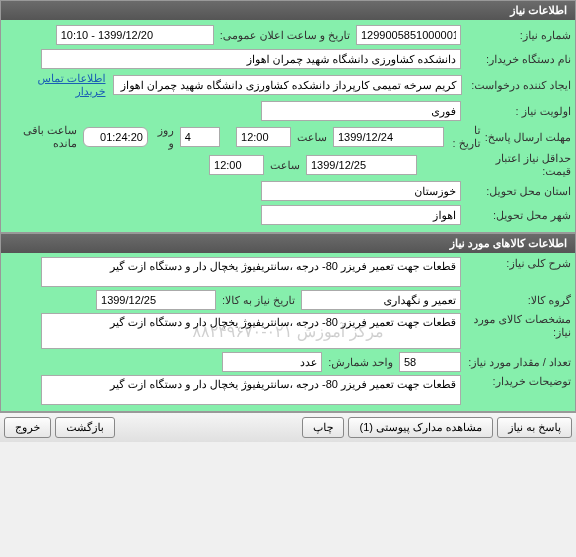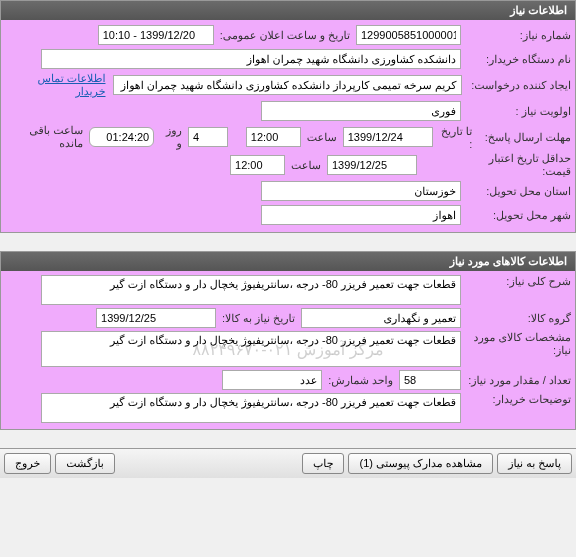--- a/index.html
+++ b/index.html
@@ -8,23 +8,23 @@
   padding: 0;
 }
 body {
   font-family: Tahoma, Arial, sans-serif;
   font-size: 11px;
   background: #f0f0f0;
   direction: rtl;
   width: 576px;
 }
 .panel {
-  background: #f0abfc;
+  background: #86efac;
   border: 1px solid #999;
-  margin-bottom: 18px;
+  margin-bottom: 0;
 }
 .panel-header {
   background: linear-gradient(#6b6b6b, #555);
   color: #fff;
   padding: 3px 8px;
   font-weight: bold;
   font-size: 11px;
 }
 .panel-body {
   padding: 4px;
@@ -48,21 +48,21 @@
   padding: 2px 4px;
   font-size: 11px;
   font-family: inherit;
   height: 20px;
   direction: rtl;
   text-align: right;
 }
 .input-wide { width: 420px; }
 .input-med { width: 200px; }
 .input-num { width: 105px; text-align: left; direction: ltr; }
-.input-date { width: 90px; text-align: left; direction: ltr; }
+.input-date { width: 111px; text-align: left; direction: ltr; }
 .input-time { width: 55px; text-align: left; direction: ltr; }
 .input-small { width: 40px; text-align: left; direction: ltr; }
 .input-count { width: 62px; text-align: left; direction: ltr; }
 .inline-label {
   padding: 0 6px;
   font-size: 11px;
   color: #333;
 }
 .link {
   color: #1a5fb4;
@@ -122,21 +122,21 @@
 </head>
 <body>
 
 <div class="panel">
   <div class="panel-header">اطلاعات نیاز</div>
   <div class="panel-body">
     <div class="row">
       <div class="label">شماره نیاز:</div>
       <input class="input input-num" readonly="" value="1299005851000001" style="">
       <div class="inline-label">تاریخ و ساعت اعلان عمومی:</div>
-      <input class="input" style="width: 116px; direction: ltr; text-align: left;" readonly="" value="10:10 - 1399/12/20">
+      <input class="input" style="width: 158px; direction: ltr; text-align: left;" readonly="" value="10:10 - 1399/12/20">
     </div>
     <div class="row">
       <div class="label">نام دستگاه خریدار:</div>
       <input class="input input-wide" readonly="" value="دانشکده کشاورزی دانشگاه شهید چمران اهواز" style="">
     </div>
     <div class="row">
       <div class="label">ایجاد کننده درخواست:</div>
       <input class="input input-wide" style="width: 350px;" readonly="" value="کریم سرخه تمیمی کارپرداز دانشکده کشاورزی دانشگاه شهید چمران اهواز">
       <a class="link">اطلاعات تماس خریدار</a>
     </div>
@@ -150,21 +150,21 @@
       <input class="input input-date" readonly="" value="1399/12/24" style="">
       <span class="inline-label">ساعت</span>
       <input class="input input-time" readonly="" value="12:00" style="">
       <span style="width:20px"></span>
       <input class="input input-small" readonly="" value="4" style="">
       <span class="inline-label">روز و</span>
       <input class="input" style="width: 65px; direction: ltr; text-align: right; border-radius: 6px;" readonly="" value="01:24:20">
       <span class="inline-label">ساعت باقی مانده</span>
     </div>
     <div class="row">
-      <div class="label">حداقل تاریخ اعتبار قیمت:</div>
+      <div class="label">حداقل نیاز اعتبار قیمت:</div>
       <input class="input input-date" style="margin-right: 44px;" readonly="" value="1399/12/25">
       <span class="inline-label">ساعت</span>
       <input class="input input-time" readonly="" value="12:00" style="">
     </div>
     <div class="row">
       <div class="label">استان محل تحویل:</div>
       <input class="input input-med" readonly="" value="خوزستان" style="">
     </div>
     <div class="row">
       <div class="label">شهر محل تحویل:</div>

